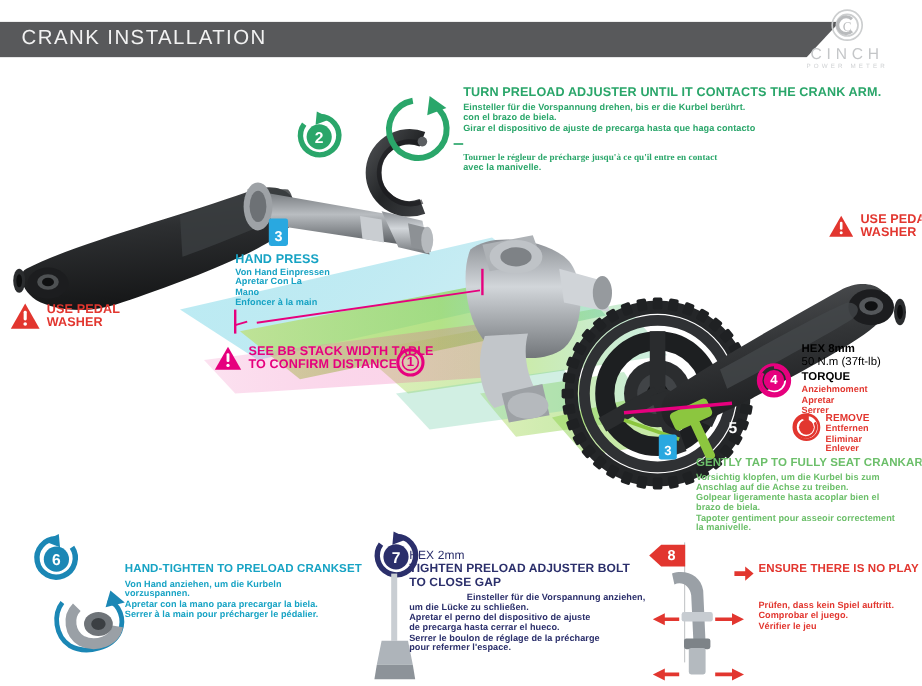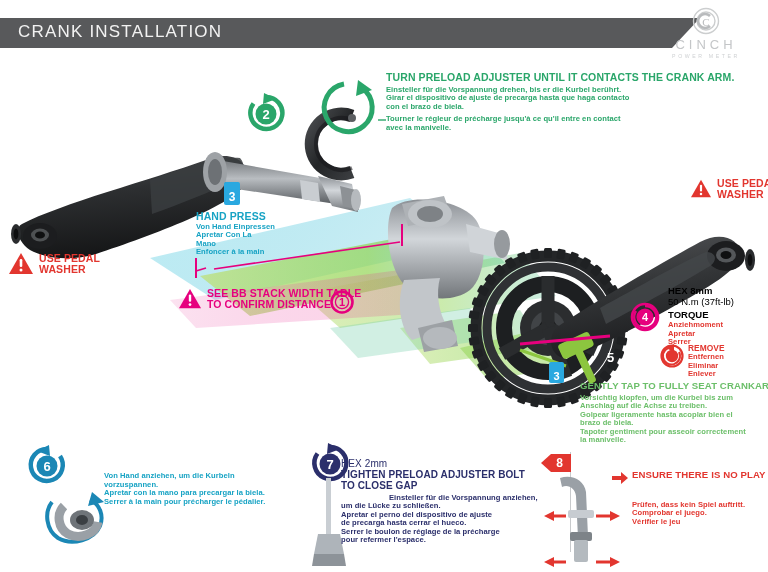--- a/index.html
+++ b/index.html
@@ -341,23 +341,23 @@
   </div>
 
   <svg class="abs" style="left:318px;top:78px;" width="60" height="60" viewBox="0 0 60 60">
     <path d="M44 10 A24 24 0 1 1 26 6" fill="none" stroke="#2aa66a" stroke-width="5"></path>
     <polygon points="40,2 54,12 38,18" fill="#2aa66a"></polygon>
   </svg>
 
   <div class="abs blk teal" style="left:386px;top:72px;width:330px;">
     <div class="hd">TURN PRELOAD ADJUSTER UNTIL IT CONTACTS THE CRANK ARM.</div>
     <div class="ln" style="margin-top:2px;">Einsteller für die Vorspannung drehen, bis er die Kurbel berührt.</div>
+    <div class="ln">con el brazo de biela.</div>
     <div class="ln">Girar el dispositivo de ajuste de precarga hasta que haga contacto</div>
-    <div class="ln">con el brazo de biela.</div>
-    <div class="ln" style="margin-top:4px;">Tourner le régleur de précharge jusqu'à ce qu'il entre en contact</div>
+    <div class="ln" style="margin-top:16px;font-family:Liberation Serif, serif;">Tourner le régleur de précharge jusqu'à ce qu'il entre en contact</div>
     <div class="ln">avec la manivelle.</div>
   </div>
 
   <div class="abs tab3" style="left:224px;top:182px;">
     <span>3</span>
   </div>
 
   <div class="abs blk cyan" style="left:196px;top:211px;width:130px;">
     <div class="hd">HAND PRESS</div>
     <div class="ln">Von Hand Einpressen</div>
@@ -478,20 +478,21 @@
 
   <svg class="abs" style="left:38px;top:482px;" width="80" height="70" viewBox="0 0 80 70">
     <path d="M14 20 C6 30 8 48 20 56 C34 64 56 58 62 44 C66 34 62 22 52 18" fill="none" stroke="#1b87b5" stroke-width="4"></path>
     <polygon points="54,10 66,20 50,24" fill="#1b87b5"></polygon>
     <path d="M26 24 C18 32 20 46 30 52 C42 58 58 52 60 40" fill="none" stroke="#9aa0a6" stroke-width="9"></path>
     <ellipse cx="44" cy="38" rx="12" ry="10" fill="#6f7479"></ellipse>
     <ellipse cx="44" cy="38" rx="6" ry="5" fill="#3b3f43"></ellipse>
   </svg>
 
   <div class="abs blk cyan" style="left:104px;top:470px;width:180px;">
+    <div class="hd" style="font-size:9.6px;">HAND-TIGHTEN TO PRELOAD CRANKSET</div>
     <div class="ln" style="margin-top:2px;">Von Hand anziehen, um die Kurbeln</div>
     <div class="ln">vorzuspannen.</div>
     <div class="ln">Apretar con la mano para precargar la biela.</div>
     <div class="ln">Serrer à la main pour précharger le pédalier.</div>
   </div>
 
   <div class="abs" style="left:310px;top:443px;width:40px;height:40px;">
     <svg width="40" height="40" viewBox="0 0 40 40">
       <path d="M20 4 A16 16 0 1 1 7.5 10.5" fill="none" stroke="#2b2f6b" stroke-width="4.5"></path>
       <polygon points="18,0 30,6 17,11" fill="#2b2f6b"></polygon>

